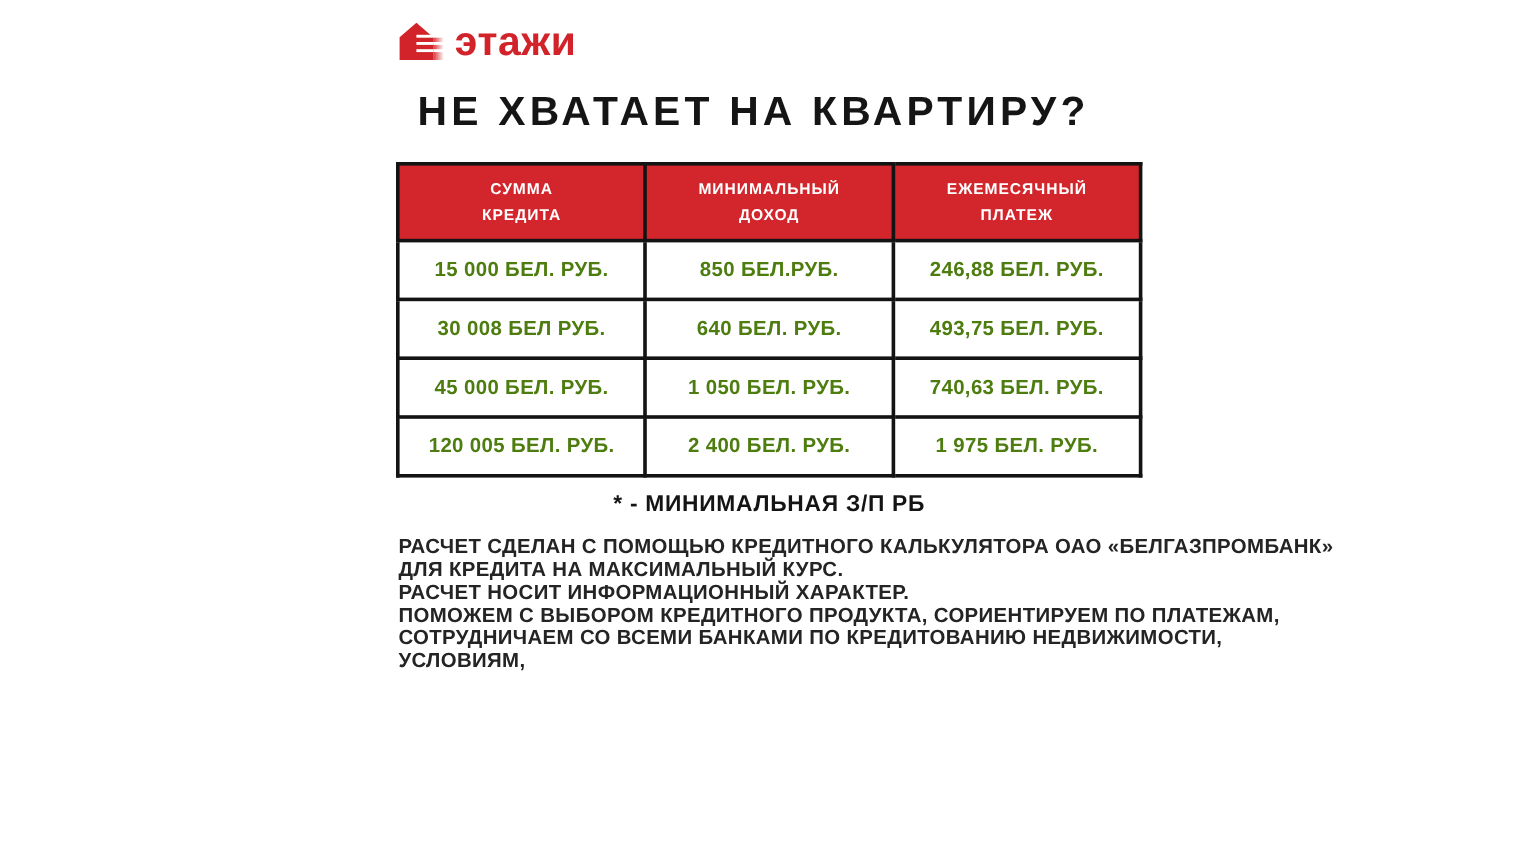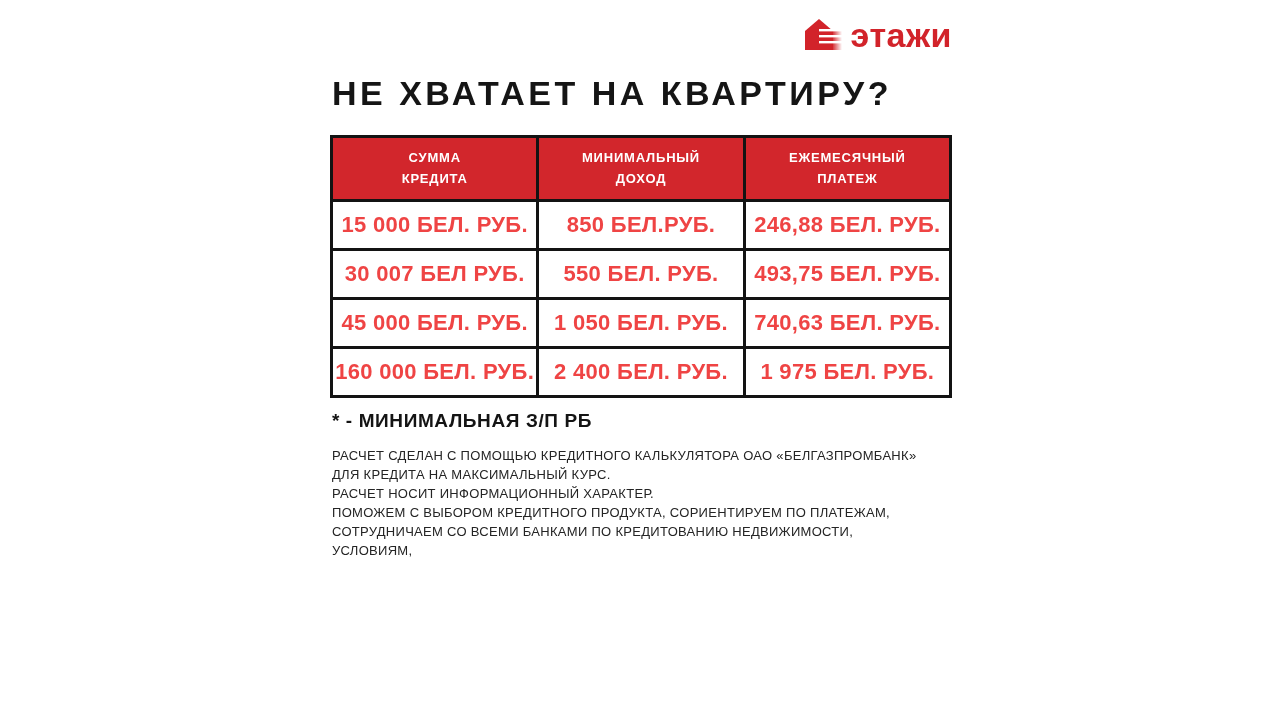--- a/index.html
+++ b/index.html
@@ -19,36 +19,35 @@
     width: 622px;
   }
 
   
   .logo {
     display: flex;
     align-items: center;
     gap: 9px;
     height: 40px;
     margin-left: 2px;
-    justify-content: flex-end;
   }
   .logo-icon { display: inline-flex; width: 38px; height: 34px; }
   .logo-text {
     color: #d2232a;
     font-size: 34px;
     font-weight: 700;
     letter-spacing: 0.5px;
     line-height: 1;
     padding-top: 2px;
   }
 
   
   .title {
     margin-top: 20px;
-    margin-left: 2px;
+    margin-left: 18px;
     font-size: 34px;
     font-weight: 800;
     letter-spacing: 3.5px;
     color: #151515;
     white-space: nowrap;
   }
 
   
   table.credit-table {
     margin-top: 22px;
@@ -67,52 +66,52 @@
     color: #ffffff;
     height: 64px;
     font-size: 13px;
     font-weight: 700;
     letter-spacing: 0.8px;
     line-height: 1.55;
     white-space: pre-line;
   }
   table.credit-table td {
     background: #ffffff;
-    color: #ef4444;
+    color: #4d7c0f;
     height: 49px;
-    font-size: 22px;
+    font-size: 17px;
     font-weight: 700;
     letter-spacing: 0.3px;
   }
 
   
   .subrow {
     margin-top: 12px;
     display: flex;
-    justify-content: space-between;
+    justify-content: center;
     align-items: baseline;
     padding: 0 2px;
   }
   .footnote, .rate {
     font-size: 19px;
     font-weight: 700;
     letter-spacing: 0.6px;
     color: #141414;
     white-space: nowrap;
   }
 
   
   .disclaimer {
     margin-top: 14px;
     margin-left: 2px;
     color: #242424;
   }
   .disclaimer-line {
-    font-size: 13px;
-    font-weight: 400;
+    font-size: 17px;
+    font-weight: 700;
     letter-spacing: 0.3px;
     line-height: 19px;
     white-space: nowrap;
   }
 </style>
 </head>
 <body>
 
 <div class="page">
   <div class="content">
@@ -151,31 +150,31 @@
 ПЛАТЕЖ</th>
           </tr>
       </thead>
       <tbody id="table-body">
           <tr>
             <td>15 000 БЕЛ. РУБ.</td>
             <td>850 БЕЛ.РУБ.</td>
             <td>246,88 БЕЛ. РУБ.</td>
           </tr>
           <tr>
-            <td>30 007 БЕЛ РУБ.</td>
-            <td>550 БЕЛ. РУБ.</td>
+            <td>30 008 БЕЛ РУБ.</td>
+            <td>640 БЕЛ. РУБ.</td>
             <td>493,75 БЕЛ. РУБ.</td>
           </tr>
           <tr>
             <td>45 000 БЕЛ. РУБ.</td>
             <td>1 050 БЕЛ. РУБ.</td>
             <td>740,63 БЕЛ. РУБ.</td>
           </tr>
           <tr>
-            <td>160 000 БЕЛ. РУБ.</td>
+            <td>120 005 БЕЛ. РУБ.</td>
             <td>2 400 БЕЛ. РУБ.</td>
             <td>1 975 БЕЛ. РУБ.</td>
           </tr>
         </tbody>
     </table>
 
     <div class="subrow">
       <div class="footnote">* - МИНИМАЛЬНАЯ З/П РБ</div>
     </div>
 

